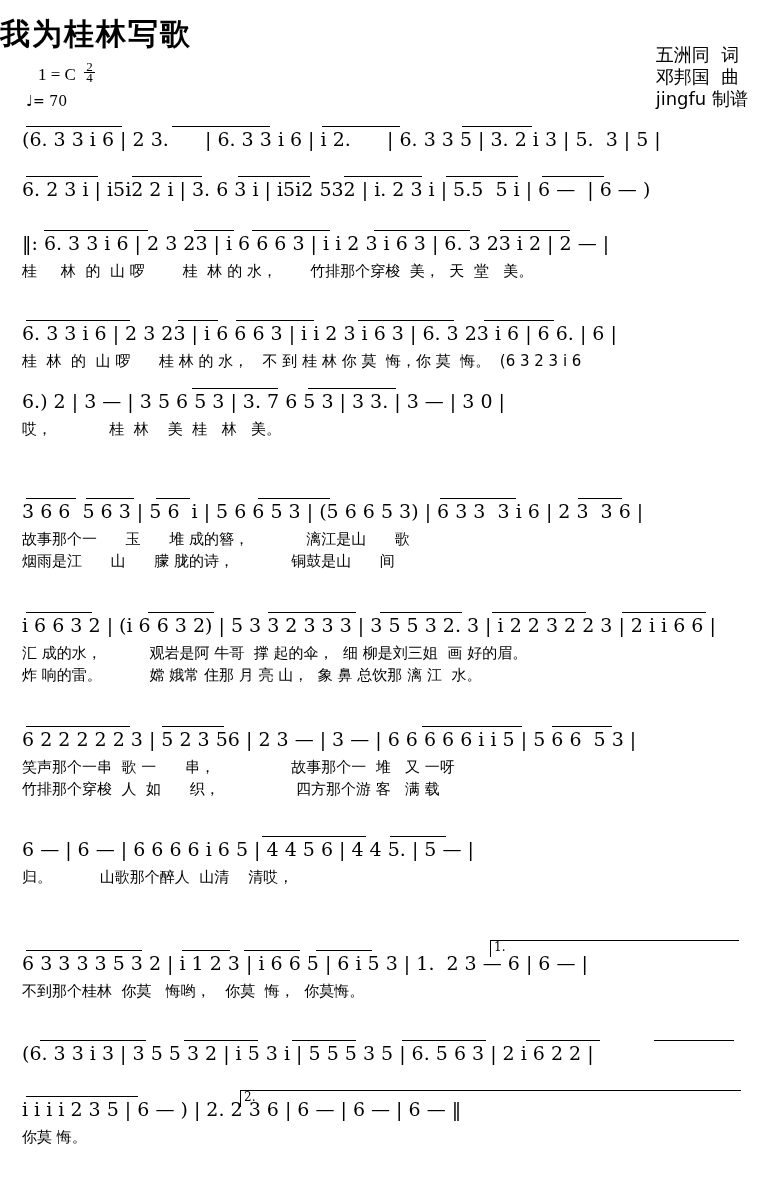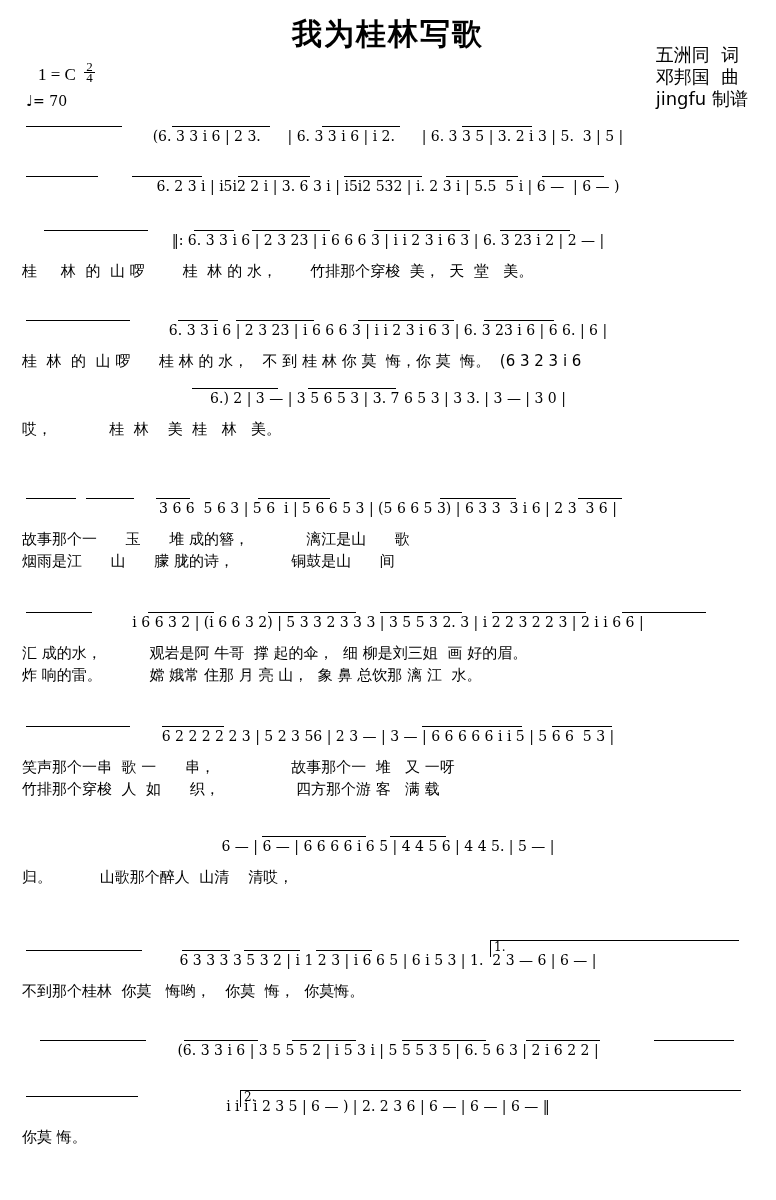--- a/index.html
+++ b/index.html
@@ -8,21 +8,20 @@
     background:#ffffff;
     font-family:"Liberation Serif", serif;
     color:#000;
     position:relative;
     overflow:hidden;
   }
   .page{position:relative;width:776px;height:1200px;}
 
   .title{
     position:absolute;top:14px;left:0;width:776px;
-    text-align:center;
     font-family:"DejaVu Sans", sans-serif;
     font-weight:bold;
     font-size:30px;
     letter-spacing:2px;
   }
   .credits{
     position:absolute;top:44px;right:28px;
     text-align:left;
     font-size:18px;
     line-height:22px;
@@ -55,24 +54,23 @@
   
   .row{
     position:absolute;
     left:22px;
     width:732px;
     font-family:"DejaVu Serif", serif;
   }
   .notes{
     position:relative;
     height:30px;
-    font-size:14px;
+    font-size:19px;
     letter-spacing:0px;
     white-space:pre;
-    text-align:center;
   }
   .lyr{
     position:relative;
     height:22px;
     font-size:15px;
     font-family:"DejaVu Sans", sans-serif;
     white-space:pre;
   }
   .lyr2{
     position:relative;
@@ -204,21 +202,21 @@
     <div class="beam" style="left:160px;top:-2px;width:48px;"></div>
     <div class="beam" style="left:222px;top:-2px;width:56px;"></div>
     <div class="beam" style="left:294px;top:-2px;width:56px;"></div>
     <div class="lyr">不到那个桂林  你莫   悔哟，   你莫  悔，  你莫悔。</div>
   </div>
 
   <div style="position:absolute;left:490px;top:940px;width:248px;border-left:1.4px solid #000;border-top:1.4px solid #000;height:16px;"></div>
   <div style="position:absolute;left:494px;top:940px;font-size:12px;font-family:'DejaVu Serif',serif;">1.</div>
 
   <div class="row" style="top:1042px;">
-    <div class="notes">(6. 3 3 i 6 | 3 5 5 5 2 | i 5 3 i | 5 5 5 3 5 | 6. 5 6 3 | 2 i 6 2 2 |</div>
+    <div class="notes">(6. 3 3 i 3 | 3 5 5 3 2 | i 5 3 i | 5 5 5 3 5 | 6. 5 6 3 | 2 i 6 2 2 |</div>
     <div class="beam" style="left:18px;top:-2px;width:106px;"></div>
     <div class="beam" style="left:162px;top:-2px;width:74px;"></div>
     <div class="beam" style="left:270px;top:-2px;width:64px;"></div>
     <div class="beam" style="left:380px;top:-2px;width:84px;"></div>
     <div class="beam" style="left:504px;top:-2px;width:74px;"></div>
     <div class="beam" style="left:632px;top:-2px;width:80px;"></div>
   </div>
 
   <div class="row" style="top:1098px;">
     <div class="notes">i i i i 2 3 5 | 6 — ) | 2. 2 3 6 | 6 — | 6 — | 6 — ‖</div>

